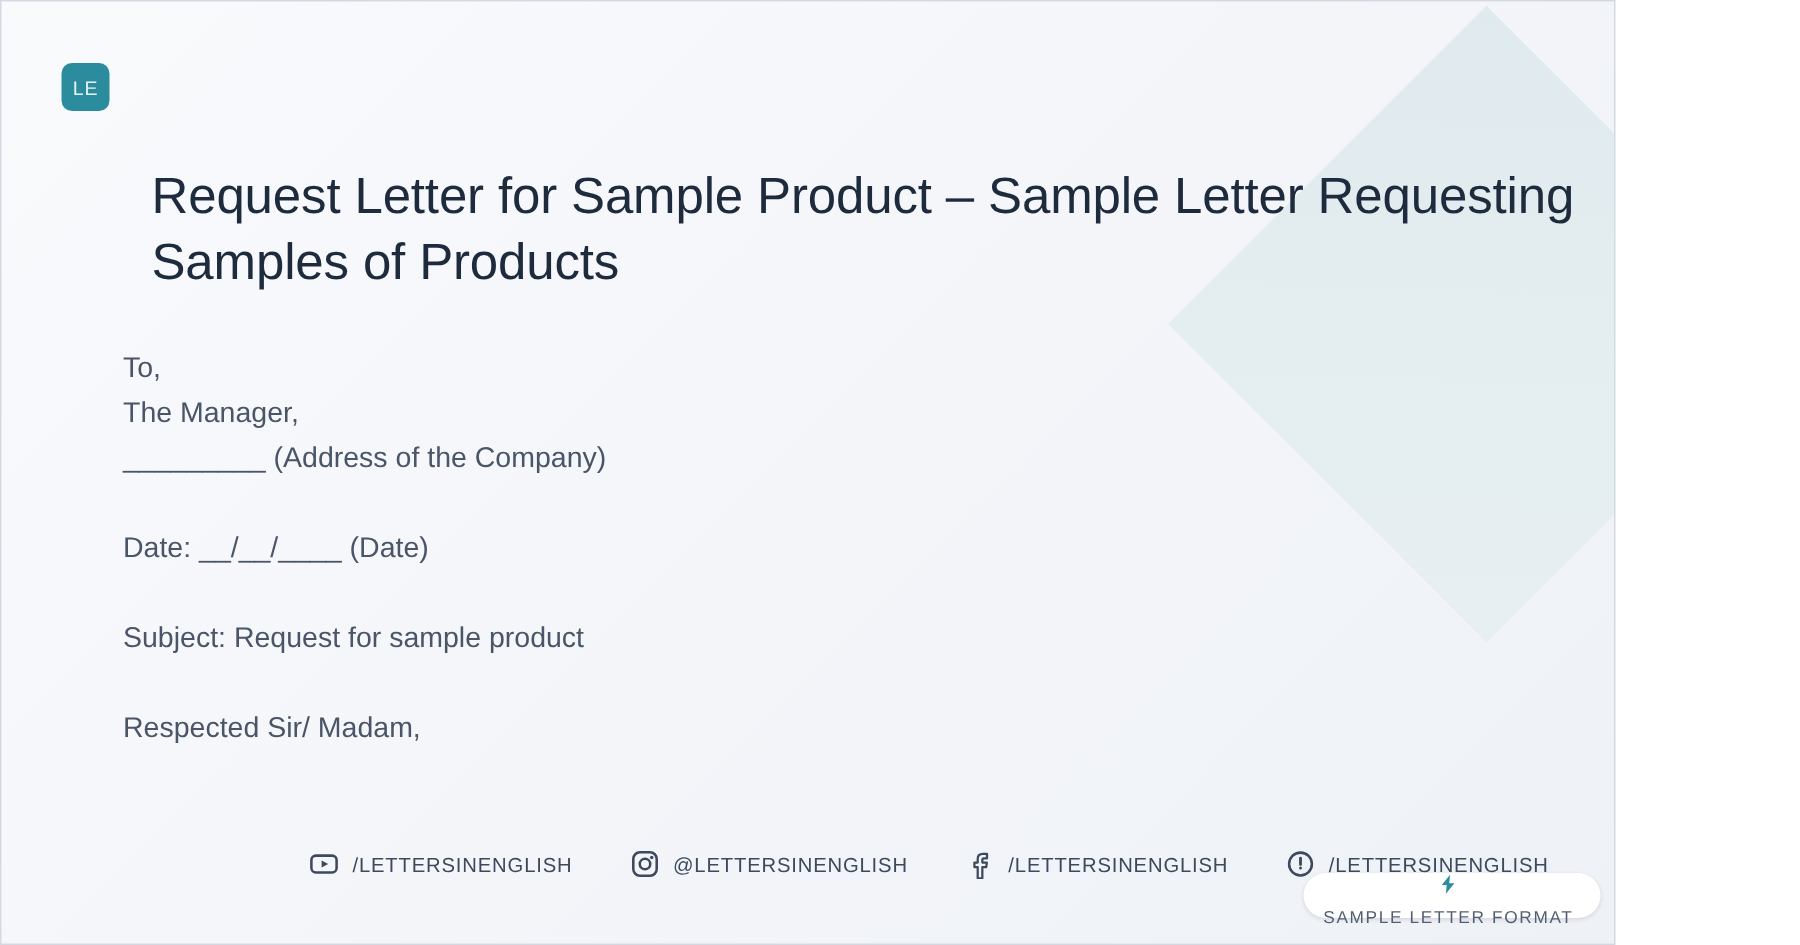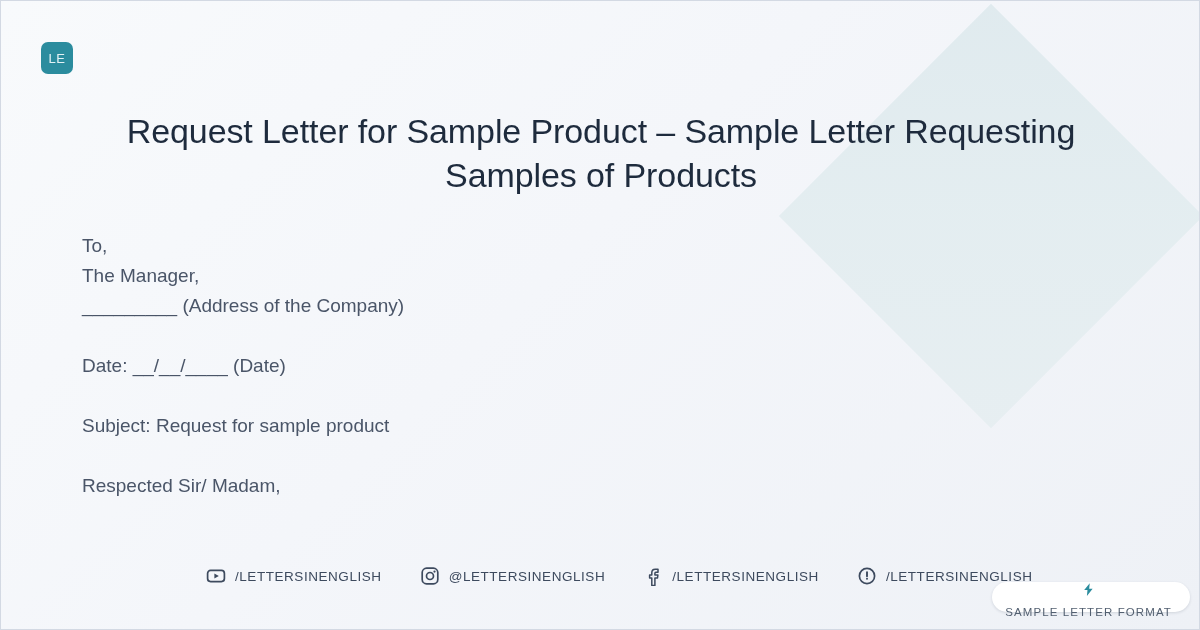--- a/index.html
+++ b/index.html
@@ -8,21 +8,21 @@
   }
   body {
     width: 1200px;
     height: 630px;
     overflow: hidden;
     font-family: "Liberation Sans", sans-serif;
   }
 
   .canvas {
     position: relative;
-    width: 1200px;
+    width: 1077px;
     height: 630px;
     box-sizing: border-box;
     border: 1px solid #d3d9e3;
     background: linear-gradient(135deg, #f8fafc 0%, #f4f6fa 45%, #eef1f6 100%);
     overflow: hidden;
   }
 
   
   .diamond {
     position: absolute;
@@ -66,21 +66,21 @@
     color: #2b3648;
     font-weight: 400;
   }
 
   
   .title {
     position: absolute;
     left: 100px;
     top: 108px;
     width: 1000px;
-    text-align: center;
+    text-align: left;
     font-size: 34px;
     line-height: 44px;
     color: #1e2b3d;
     font-weight: 400;
     letter-spacing: -0.1px;
   }
 
   
   .letter {
     position: absolute;

